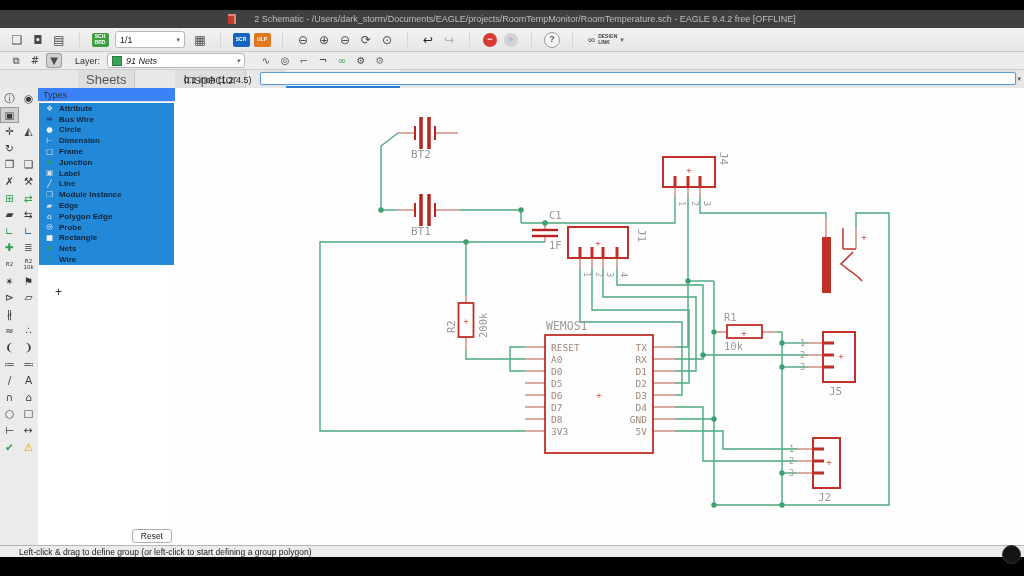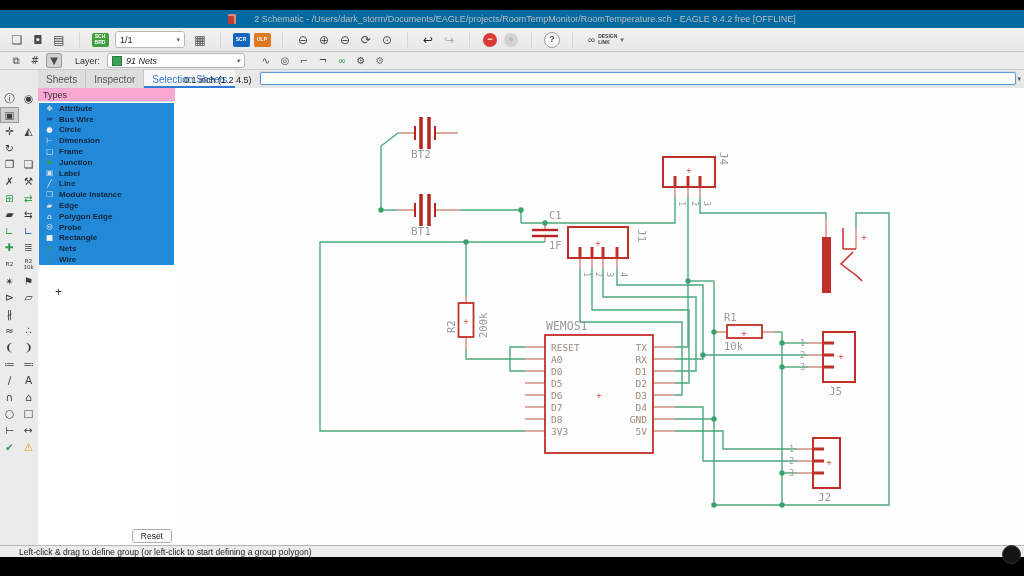--- a/index.html
+++ b/index.html
@@ -1,20 +1,20 @@
 <!DOCTYPE html>
 <html><head>
 <meta charset="utf-8">
 <style>
   html,body{margin:0;padding:0;background:#000;}
   #app{position:relative;width:1024px;height:576px;background:#000;overflow:hidden;
        font-family:"Liberation Sans",sans-serif;-webkit-font-smoothing:antialiased;}
   
   .blackbar-top{position:absolute;top:0;left:0;right:0;height:10px;background:#000;}
-  .titlebar{position:absolute;top:10px;left:0;right:0;height:18px;background:#0369a1;
+  .titlebar{position:absolute;top:10px;left:0;right:0;height:18px;background:#404040;
             display:flex;align-items:center;justify-content:center;gap:18px;}
   .docicon{width:8px;height:10px;background:#c23b2e;border-radius:1px;box-shadow:inset -2px 2px 0 #e0897e;}
   .titlebar .t{font-size:9px;color:#bdbdbd;white-space:nowrap;}
   
   .toolbar1{position:absolute;top:28px;left:0;right:0;height:23px;background:linear-gradient(#f2f2f2,#e7e7e7);
             border-bottom:1px solid #c9c9c9;display:flex;align-items:center;padding:0 8px;gap:3px;}
   .tb-btn{height:18px;min-width:18px;display:flex;align-items:center;justify-content:center;border-radius:3px;}
   .tb-btn .glyph{font-size:12px;color:#4a4a4a;font-family:"DejaVu Sans",sans-serif;line-height:1;}
   .tb-sep{width:8px;height:16px;border-right:1px solid #d7d7d7;margin-right:8px;}
   .badge{min-width:17px;height:14px;border-radius:2px;color:#fff;font-size:5px;font-weight:bold;
@@ -33,36 +33,36 @@
   .toolbar2 .tb-btn .glyph{font-size:10px;}
   .tb-btn.active{background:#d2d2d2;box-shadow:inset 0 0 0 1px #9e9e9e;}
   .layer-label{font-size:9px;color:#333;margin:0 4px 0 10px;}
   .layer-select{width:128px;height:13px;background:#fff;border:1px solid #b5b5b5;border-radius:3px;
                 display:flex;align-items:center;gap:4px;padding:0 4px;font-style:italic;}
   .swatch{width:8px;height:8px;background:#3aa05a;border:1px solid #2a7a42;}
   .layer-select .lv{font-size:9px;color:#222;flex:1;}
   
   .tabrow{position:absolute;top:70px;left:0;right:0;height:18px;background:#e8e8e8;border-bottom:1px solid #b6b6b6;}
   .tabs{position:absolute;left:38px;top:0;height:18px;display:flex;}
-  .tab{padding:8px 8px;font-size:10px;color:#555;display:flex;align-items:center;background:#dedede;border-right:1px solid #c8c8c8;}
+  .tab{padding:8px 8px;font-size:13px;color:#555;display:flex;align-items:center;background:#dedede;border-right:1px solid #c8c8c8;margin-left:40px;}
   .tab.active{background:#f8f8f8;color:#2e7cd6;box-shadow:inset 0 -2px 0 #2e7cd6;border-right:none;}
   .coords{position:absolute;left:184px;top:5px;font-size:9px;color:#222;}
   .cmdinput{position:absolute;left:260px;top:2px;width:748px;height:11px;border:1px solid #5b9bd5;border-radius:2px;
             background:#fff;font-size:9px;padding:0 3px;outline:none;box-shadow:0 0 2px #a8c9ec;}
   .cmd-car{position:absolute;right:3px;top:5px;font-size:7px;color:#555;}
   
   .palette{position:absolute;left:0;top:88px;width:38px;height:457px;background:#ebebeb;border-right:1px solid #c6c6c6;
            display:grid;grid-template-columns:19px 19px;align-content:start;padding-top:2px;}
   .pal-cell{width:19px;height:16.6px;display:flex;align-items:center;justify-content:center;font-size:10.5px;
             color:#3c3c3c;font-family:"DejaVu Sans",sans-serif;line-height:1;}
   .pal-cell.active{background:#d0d0d0;box-shadow:inset 0 0 0 1px #9a9a9a;}
   .pal-text{font-size:5.5px;color:#333;text-align:center;white-space:pre;line-height:1.1;}
   
   .sidebar{position:absolute;left:38px;top:88px;width:137px;height:457px;background:#fff;border-right:1px solid #bcbcbc;}
-  .types-label{font-size:9px;color:#333;padding:2px 5px 1px;background:#f9a8d4;border-bottom:1px solid #e0e0e0;}
+  .types-label{font-size:9px;color:#333;padding:2px 5px 1px;background:#3b82f6;border-bottom:1px solid #e0e0e0;}
   .types-list{margin:1px 1px 0 1px;}
   .type-item{display:flex;align-items:center;gap:4px;height:10.8px;padding-left:5px;background:#2289d9;}
   .type-item .g{width:11px;font-size:7.5px;text-align:center;line-height:1;font-family:"DejaVu Sans",sans-serif;}
   .type-item .l{font-size:8px;color:#0e2437;font-weight:bold;}
   .plus-mark{position:absolute;left:17px;top:197px;font-size:12px;color:#333;}
   .reset-btn{position:absolute;right:3px;bottom:2px;font-size:8.5px;padding:1px 8px;background:#fdfdfd;
              border:1px solid #adadad;border-radius:3px;color:#222;}
   
   .canvas{position:absolute;left:175px;top:88px;width:849px;height:457px;background:#fdfdfd;}
   .canvas svg text{font-family:"DejaVu Sans Mono",monospace;}

